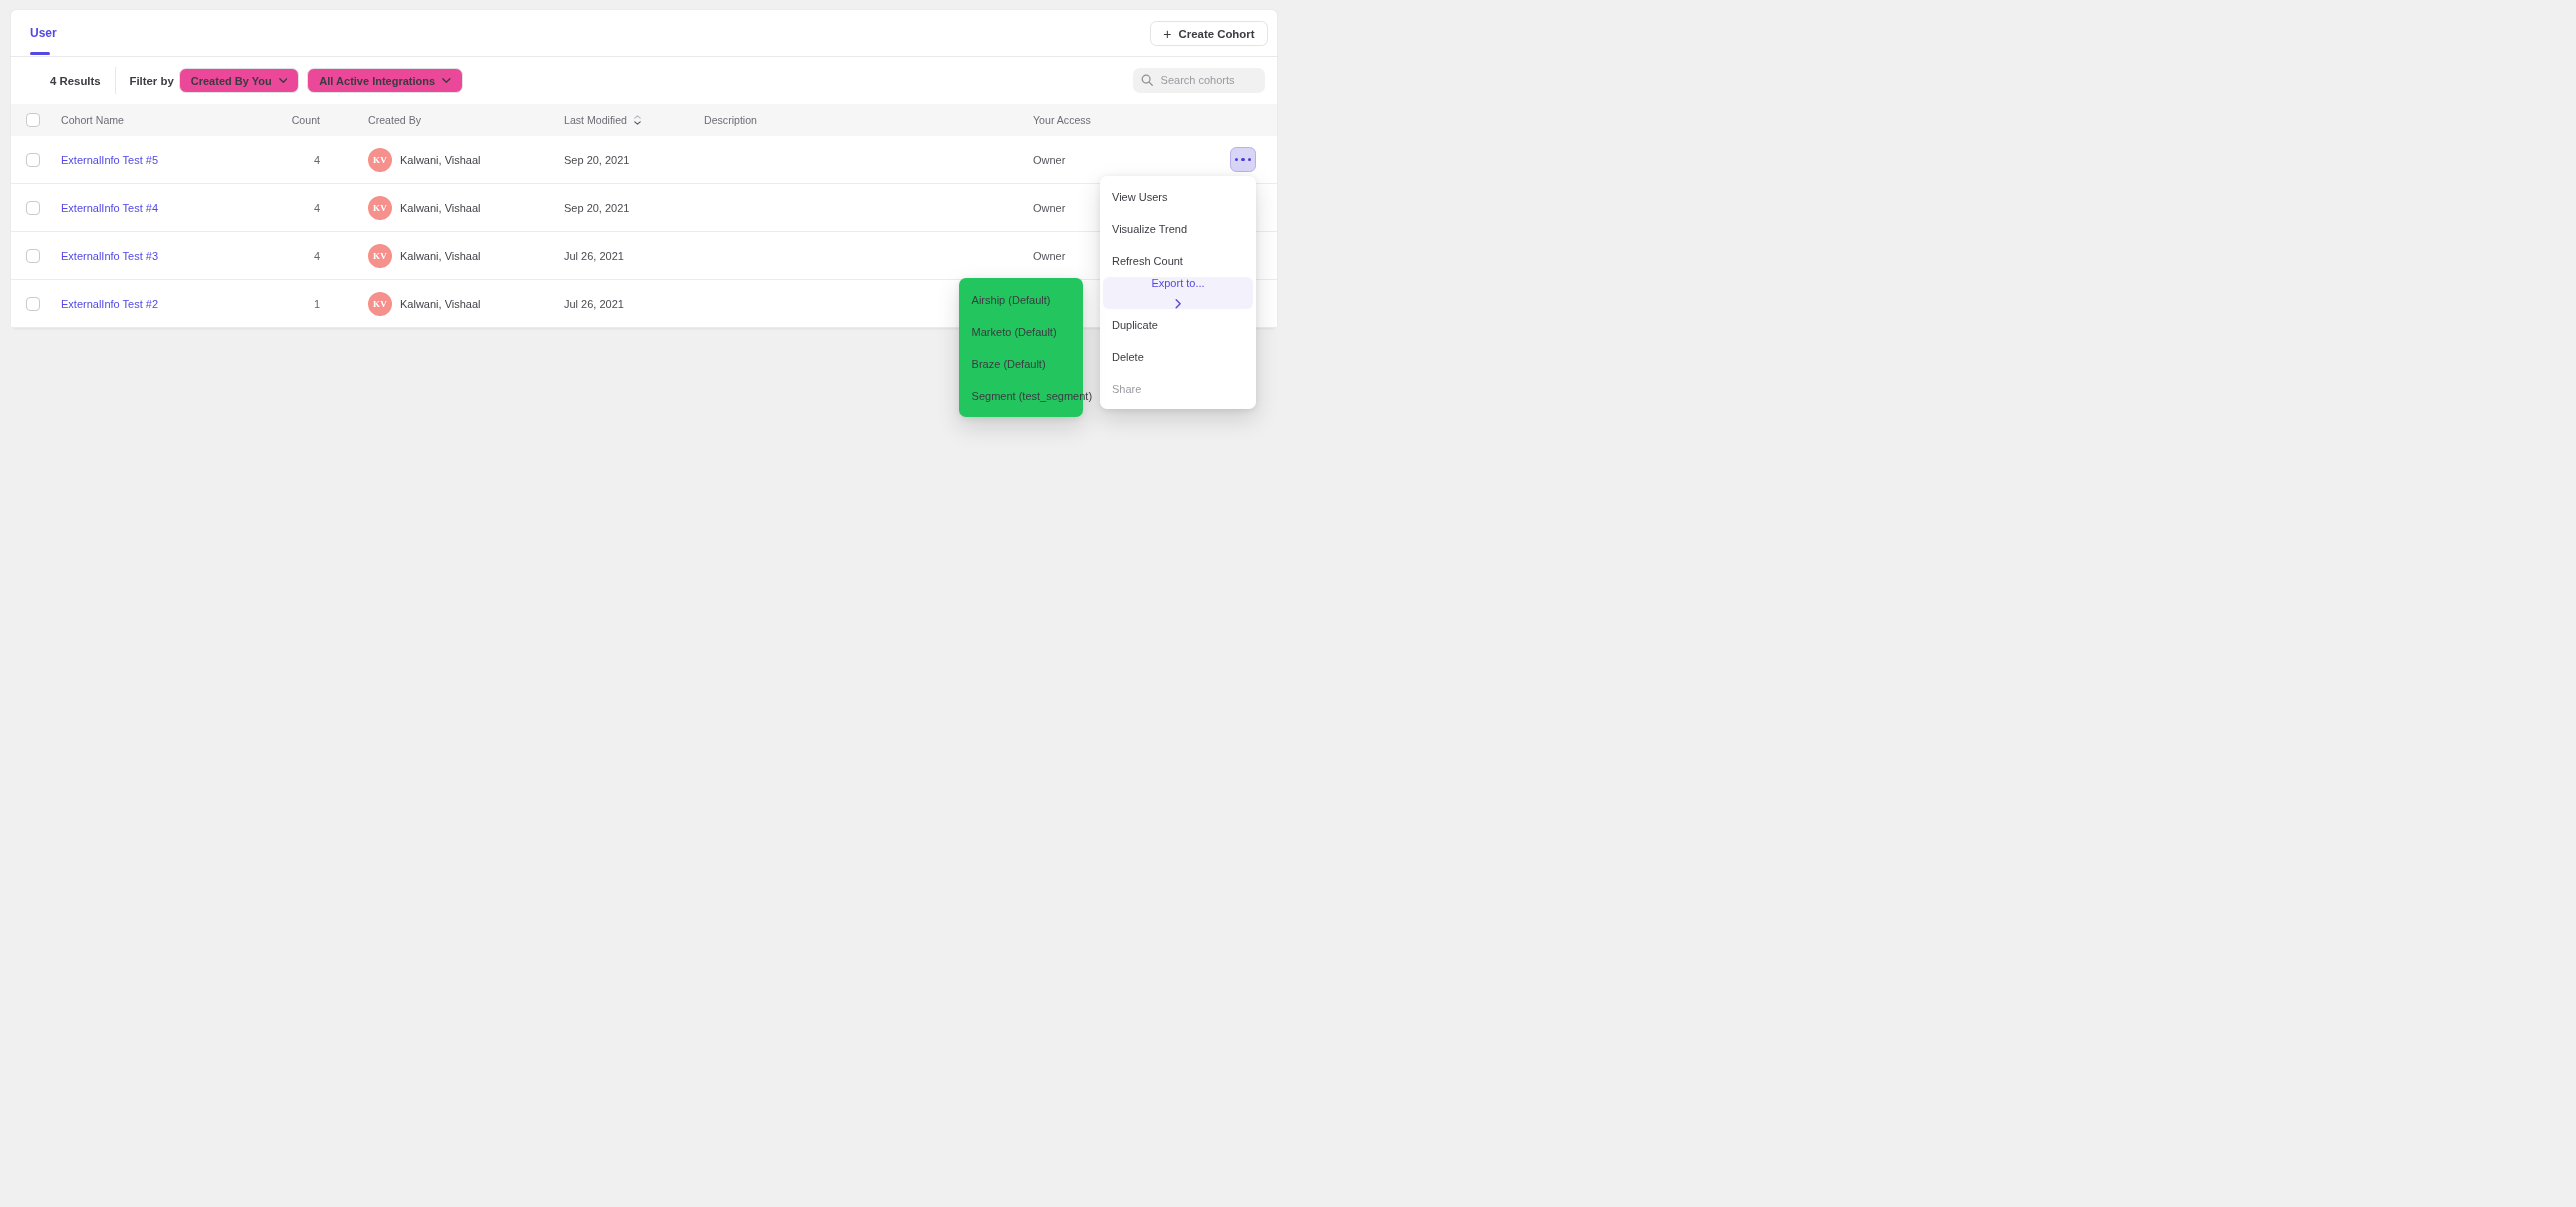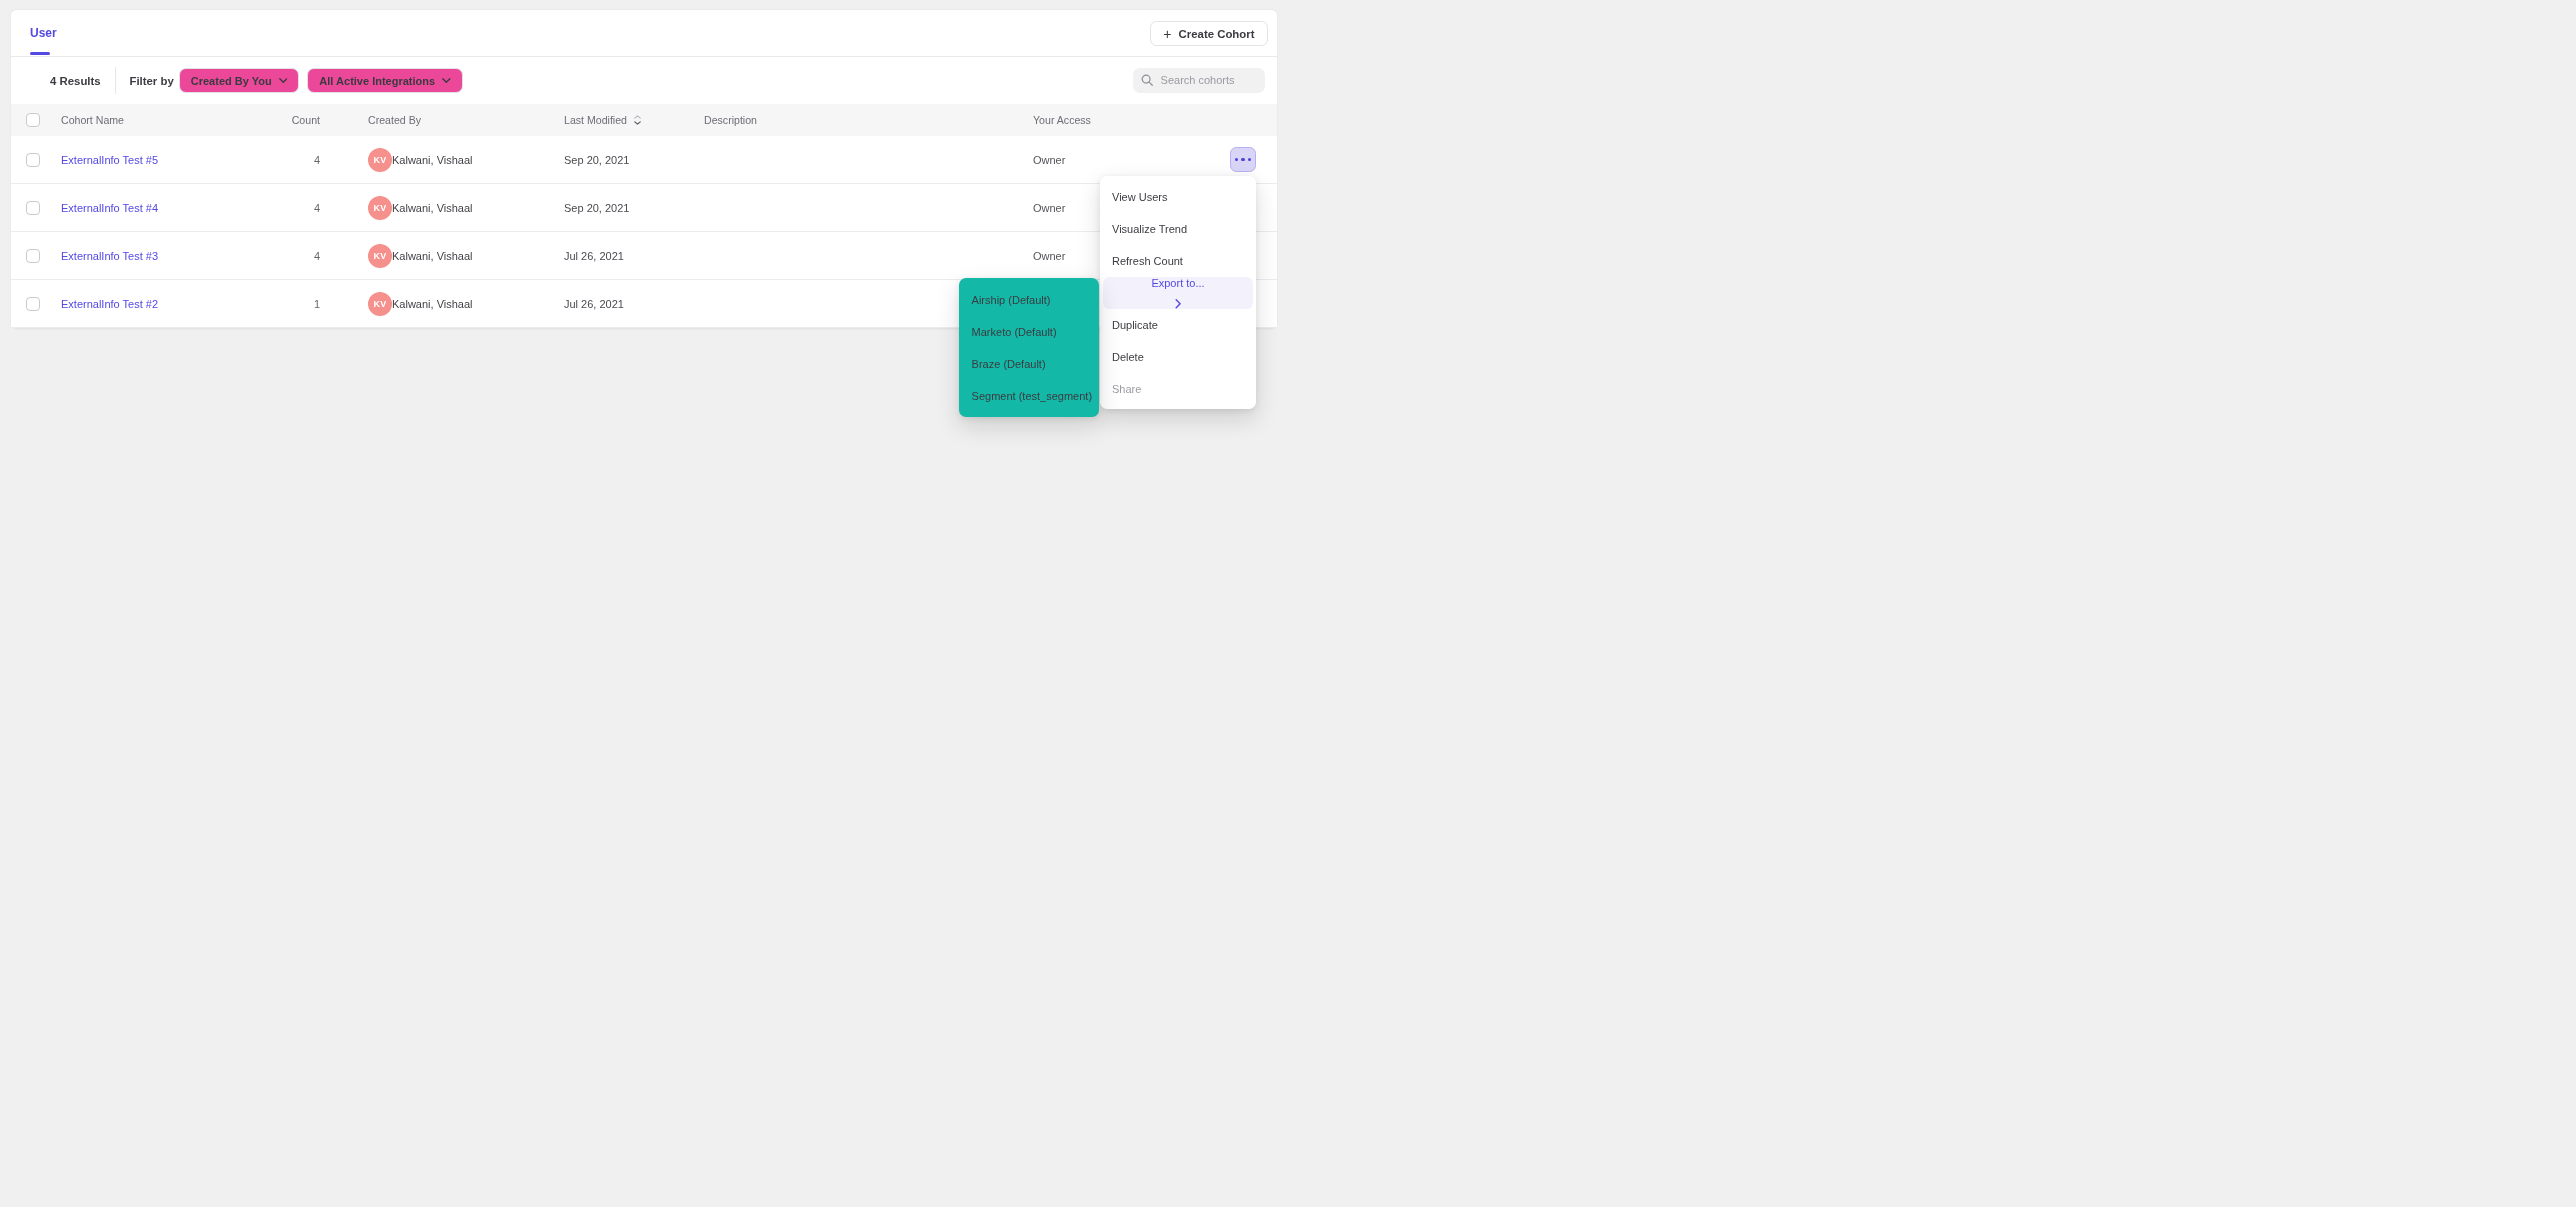--- a/index.html
+++ b/index.html
@@ -83,21 +83,21 @@
     width: 14px; height: 14px; background: #fff;
     border: 1.2px solid #c9c9cf; border-radius: 4px; cursor: pointer;
   }
   .name-link { color: #5348e6; cursor: pointer; }
   .count-val { color: #66666d; }
   .avatar {
     width: 24px; height: 24px; border-radius: 50%;
     background: #f5908d; color: #fff;
     display: flex; align-items: center; justify-content: center;
     font-size: 9px; font-weight: 700; letter-spacing: 0.2px;
-    flex: none;
+    margin-right: 8px; flex: none; font-family: Liberation Serif, serif;
   }
   .by-name { color: #3f3f46; }
   .mod-date { color: #4a4a51; }
   .access-val { color: #55555c; }
   .sort-icon { display: inline-flex; flex-direction: column; gap: 1.6px; margin-left: 7px; }
   .dots-btn {
     width: 26px; height: 25px; border-radius: 6.3px;
     background: #d8d5f6; border: 0.8px solid #b6b0f0;
     display: flex; align-items: center; justify-content: center; gap: 2.8px;
     cursor: pointer;
@@ -116,22 +116,22 @@
   }
   .menu-item.accent {
     margin: 0 3.2px; padding: 0 8.7px; border-radius: 6.3px;
     background: #f3f2fc; color: #5448e2;
     display: flex; justify-content: space-between; flex-direction: column;
   }
   .menu-item.disabled { color: #9b9ba3; cursor: default; }
   .chev-right { width: 6.3px; height: 9.5px; display: block; }
   
   .submenu {
-    position: absolute; left: 959px; top: 278px; width: 140px;
-    padding: 5.5px 0; background: #14b8a6; border-radius: 7px;
+    position: absolute; left: 959px; top: 278px; width: 124px;
+    padding: 5.5px 0; background: #22c55e; border-radius: 7px;
     box-shadow: 0 9.5px 25px rgba(0,0,0,0.14), 0 1.6px 6.3px rgba(0,0,0,0.08);
     z-index: 21;
   }
   .submenu-item {
     height: 32px; display: flex; align-items: center;
     padding: 0 12.6px; font-size: 11px; color: #3b3b42; cursor: pointer;
     white-space: nowrap;
   }
 </style>
 </head>

